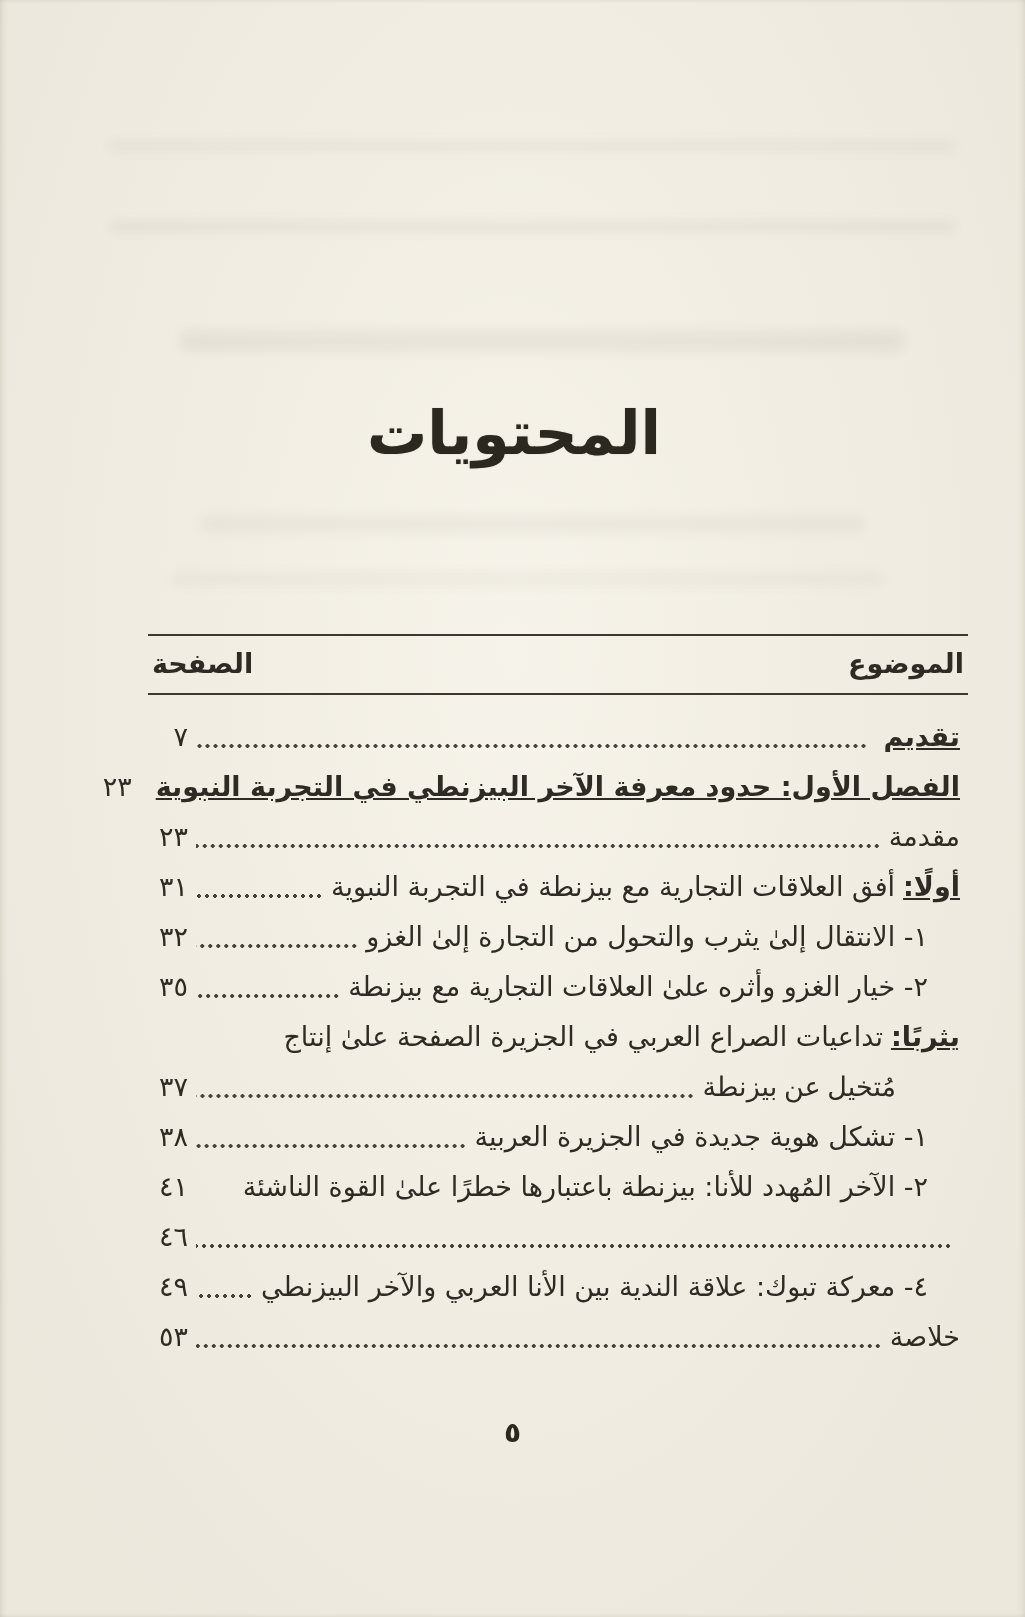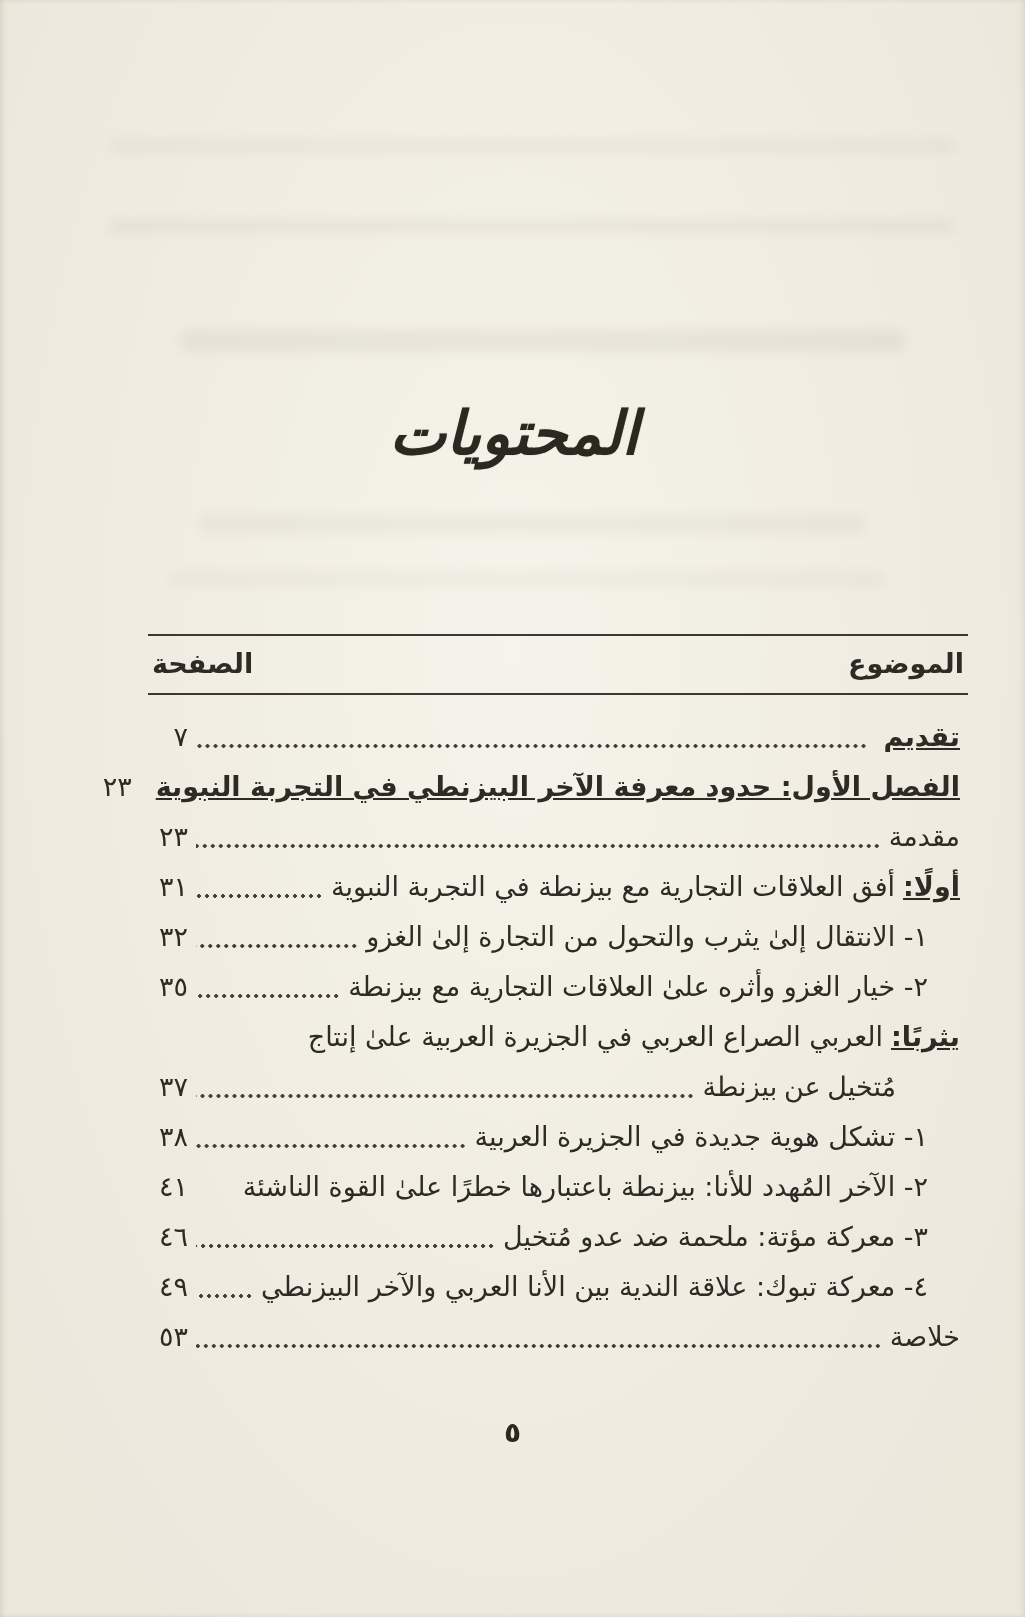--- a/index.html
+++ b/index.html
@@ -31,21 +31,20 @@
   .bleed.b4 { top:515px; left:200px; right:160px; height:18px; opacity:.35; }
   .bleed.b5 { top:572px; left:170px; right:140px; height:14px; opacity:.3; }
 
   .cal-title {
     position:absolute; top:398px; left:108px; width:812px;
     text-align:center;
     font-size:60px; font-weight:bold;
     color:#2b2820;
     letter-spacing:1px;
     text-shadow:0 0 1px rgba(43,40,32,.4);
-    font-style:italic;
   }
 
   .toc-header {
     position:absolute; top:634px; left:148px; width:812px;
     border-top:2px solid #3d3930;
     border-bottom:2px solid #3d3930;
     padding:12px 4px 14px 4px;
     display:flex; justify-content:space-between; align-items:center;
     font-weight:bold; font-size:27px;
     direction:rtl;
@@ -140,21 +139,21 @@
   </div>
     <div class="toc-row">
     <span class="entry-label indent-1">
       <b class="entry-bold"></b><span class="entry-text">٢- خيار الغزو وأثره علىٰ العلاقات التجارية مع بيزنطة</span>
     </span>
     <span class="leader"></span>
     <span class="entry-page">٣٥</span>
   </div>
     <div class="toc-row">
     <span class="entry-label">
-      <b class="entry-bold">يثربًا:</b><span class="entry-text">العربي الصراع العربي في الجزيرة العربية علىٰ إنتاج</span>
+      <b class="entry-bold">يثربًا:</b><span class="entry-text">تداعيات الصراع العربي في الجزيرة الصفحة علىٰ إنتاج</span>
     </span>
 
   </div>
     <div class="toc-row">
     <span class="entry-label indent-2">
       <b class="entry-bold"></b><span class="entry-text">مُتخيل عن بيزنطة</span>
     </span>
     <span class="leader"></span>
     <span class="entry-page">٣٧</span>
   </div>
@@ -166,23 +165,20 @@
     <span class="entry-page">٣٨</span>
   </div>
     <div class="toc-row">
     <span class="entry-label indent-1">
       <b class="entry-bold"></b><span class="entry-text">٢- الآخر المُهدد للأنا: بيزنطة باعتبارها خطرًا علىٰ القوة الناشئة</span>
     </span>
     <span class="leader no-dots"></span>
     <span class="entry-page">٤١</span>
   </div>
     <div class="toc-row">
-    <span class="entry-label indent-1">
-      <b class="entry-bold"></b><span class="entry-text">٣- معركة مؤتة: ملحمة ضد عدو مُتخيل</span>
-    </span>
     <span class="leader"></span>
     <span class="entry-page">٤٦</span>
   </div>
     <div class="toc-row">
     <span class="entry-label indent-1">
       <b class="entry-bold"></b><span class="entry-text">٤- معركة تبوك: علاقة الندية بين الأنا العربي والآخر البيزنطي</span>
     </span>
     <span class="leader"></span>
     <span class="entry-page">٤٩</span>
   </div>

